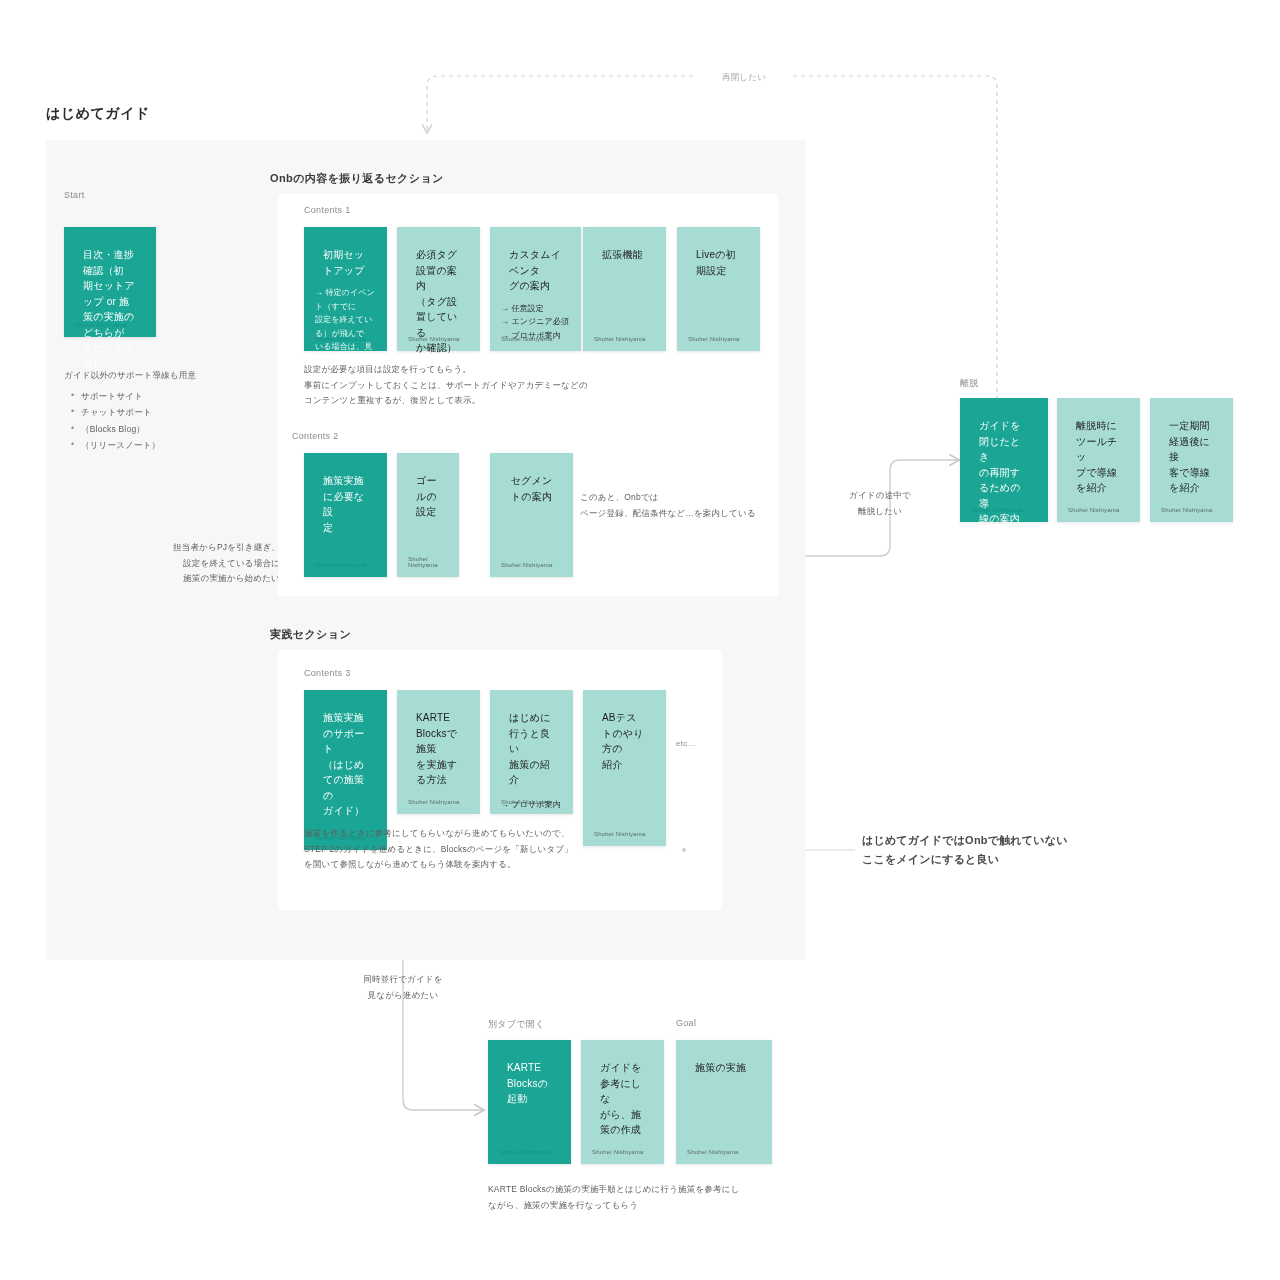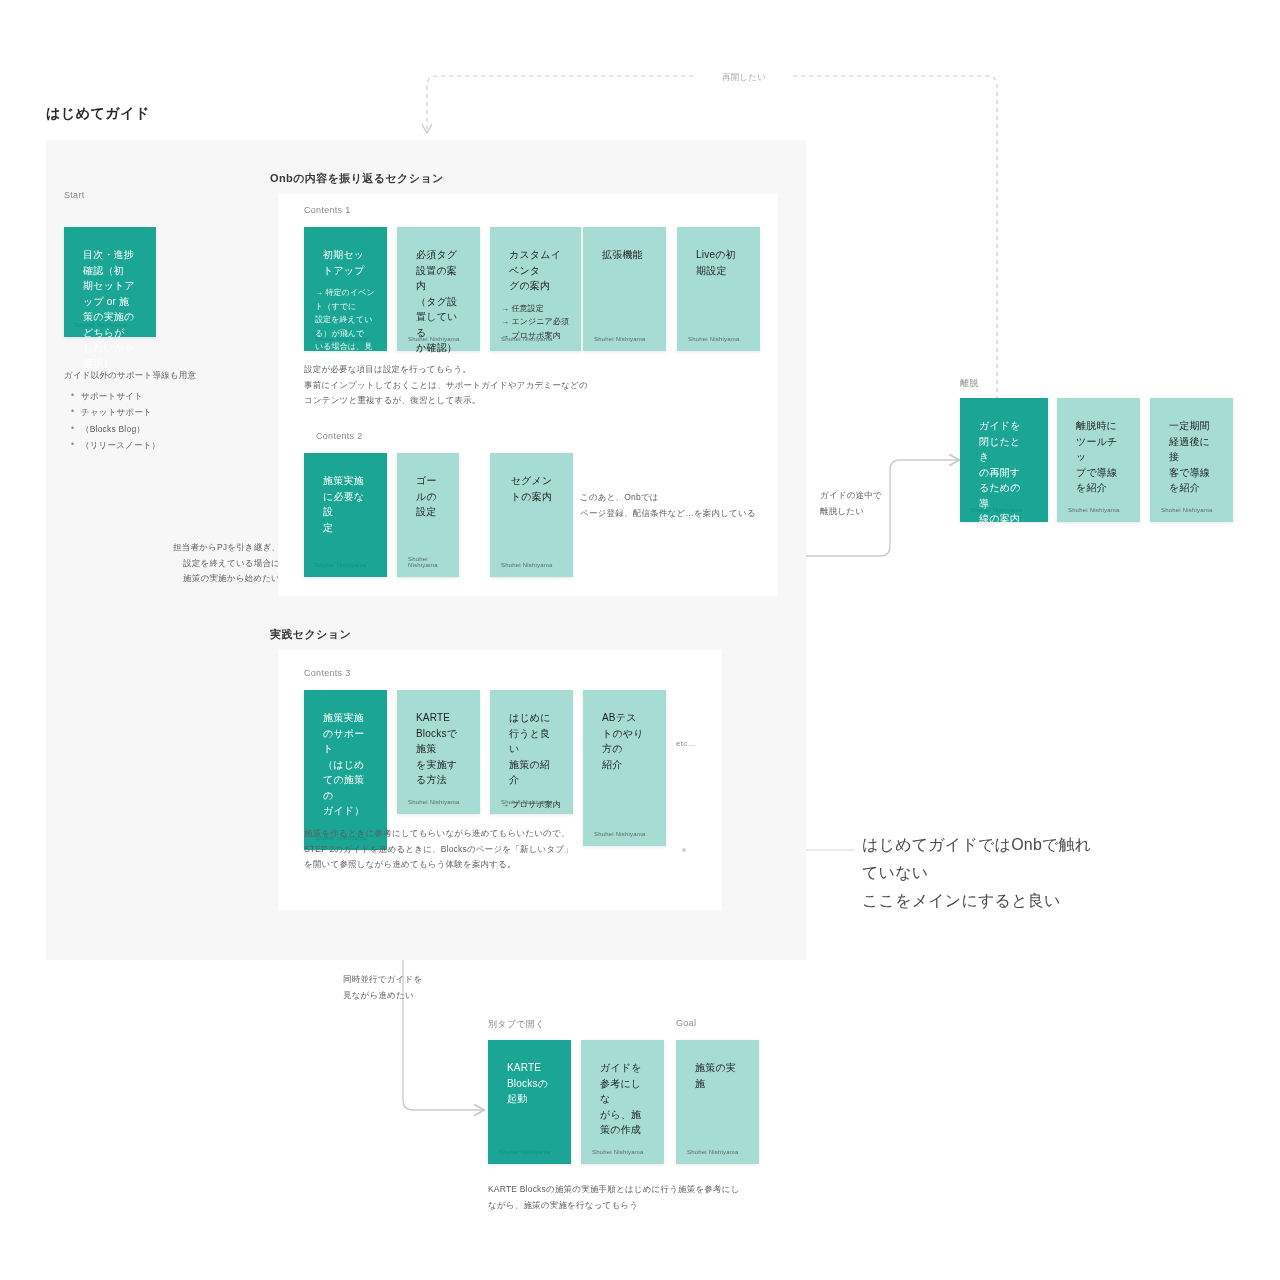--- a/index.html
+++ b/index.html
@@ -96,24 +96,24 @@
   
   .note {
     position: absolute;
     font-size: 8.5px;
     line-height: 1.85;
     color: #5e5e5e;
     white-space: pre-line;
     letter-spacing: .2px;
   }
   .note.right { text-align: right; }
-  .note.center { }
+  .note.center { text-align: center; }
   .note.strong {
-    font-size: 16px;
-    font-weight: 400;
+    font-size: 11px;
+    font-weight: 700;
     color: #4a4a4a;
     line-height: 1.75;
   }
   .note.faint { color: #a9a9a9; }
 
   .bullet-list {
     position: absolute;
     font-size: 8.5px;
     line-height: 1.95;
     color: #5e5e5e;
@@ -232,21 +232,21 @@
   </div>
   <div class="card light" style="left:583px; top:227px; width:83px; height:124px;">
     <p class="card-title">拡張機能</p>
     <span class="card-author">Shohei Nishiyama</span>
   </div>
 
   <div class="note" style="left:304px; top:362px; width:330px;">設定が必要な項目は設定を行ってもらう。
 事前にインプットしておくことは、サポートガイドやアカデミーなどの
 コンテンツと重複するが、復習として表示。</div>
 
-  <div class="sub-label" style="left:316px; top:431px;">Contents 2</div>
+  <div class="sub-label" style="left:292px; top:431px;">Contents 2</div>
 
   <div class="card dark" style="left:304px; top:453px; width:83px; height:124px;">
     <p class="card-title">施策実施に必要な設
 定</p>
     <span class="card-author">Shohei Nishiyama</span>
   </div>
   <div class="card light" style="left:397px; top:453px; width:62px; height:124px;">
     <p class="card-title">ゴールの設定</p>
     <span class="card-author">Shohei Nishiyama</span>
   </div>
@@ -327,21 +327,21 @@
 
   <div class="card dark" style="left:488px; top:1040px; width:83px; height:124px;">
     <p class="card-title">KARTE Blocksの起動</p>
     <span class="card-author">Shohei Nishiyama</span>
   </div>
   <div class="card light" style="left:581px; top:1040px; width:83px; height:124px;">
     <p class="card-title">ガイドを参考にしな
 がら、施策の作成</p>
     <span class="card-author">Shohei Nishiyama</span>
   </div>
-  <div class="card light" style="left:676px; top:1040px; width:83px; height:124px;">
+  <div class="card light" style="left:676px; top:1040px; width:96px; height:124px;">
     <p class="card-title">施策の実施</p>
     <span class="card-author">Shohei Nishiyama</span>
   </div>
 
   <div class="note" style="left:488px; top:1182px; width:330px;">KARTE Blocksの施策の実施手順とはじめに行う施策を参考にし
 ながら、施策の実施を行なってもらう</div>
 
   <div class="note faint" style="left:695px; top:70px; width:90px; text-align:center; background:#ffffff; padding:0 4px;">再開したい</div>
 
 </div>

